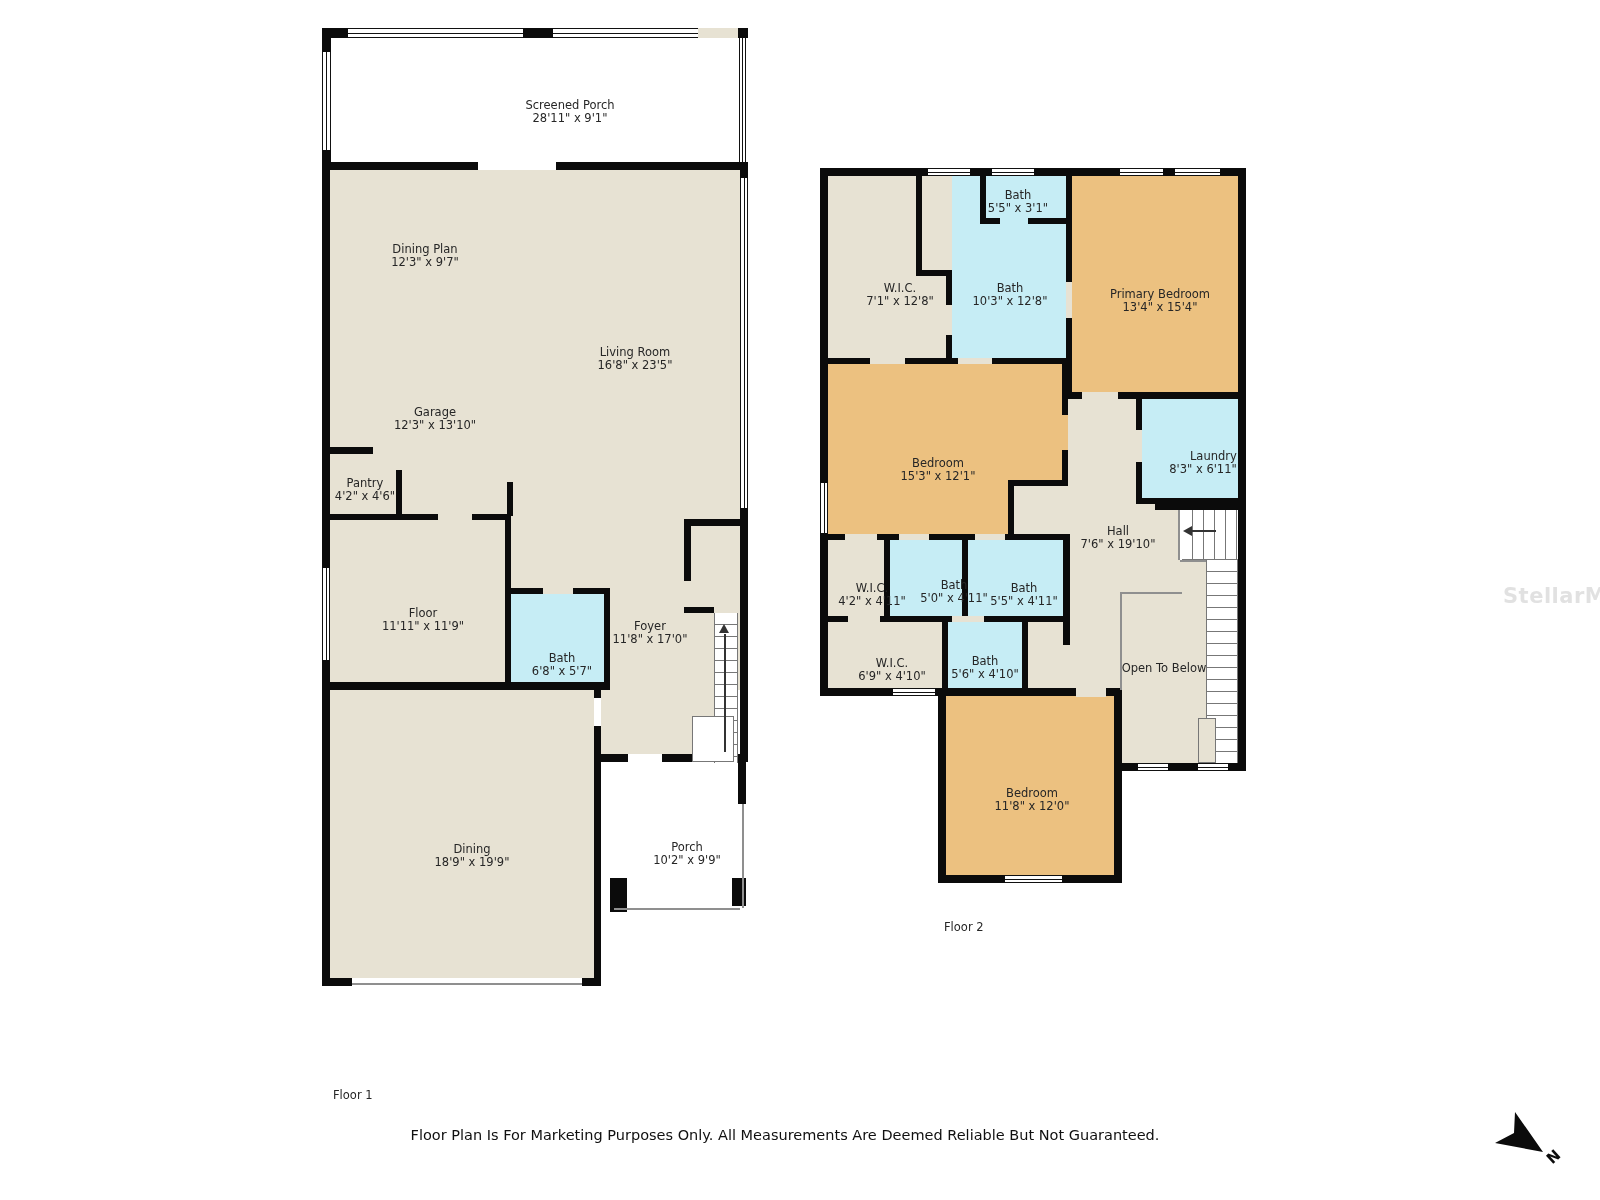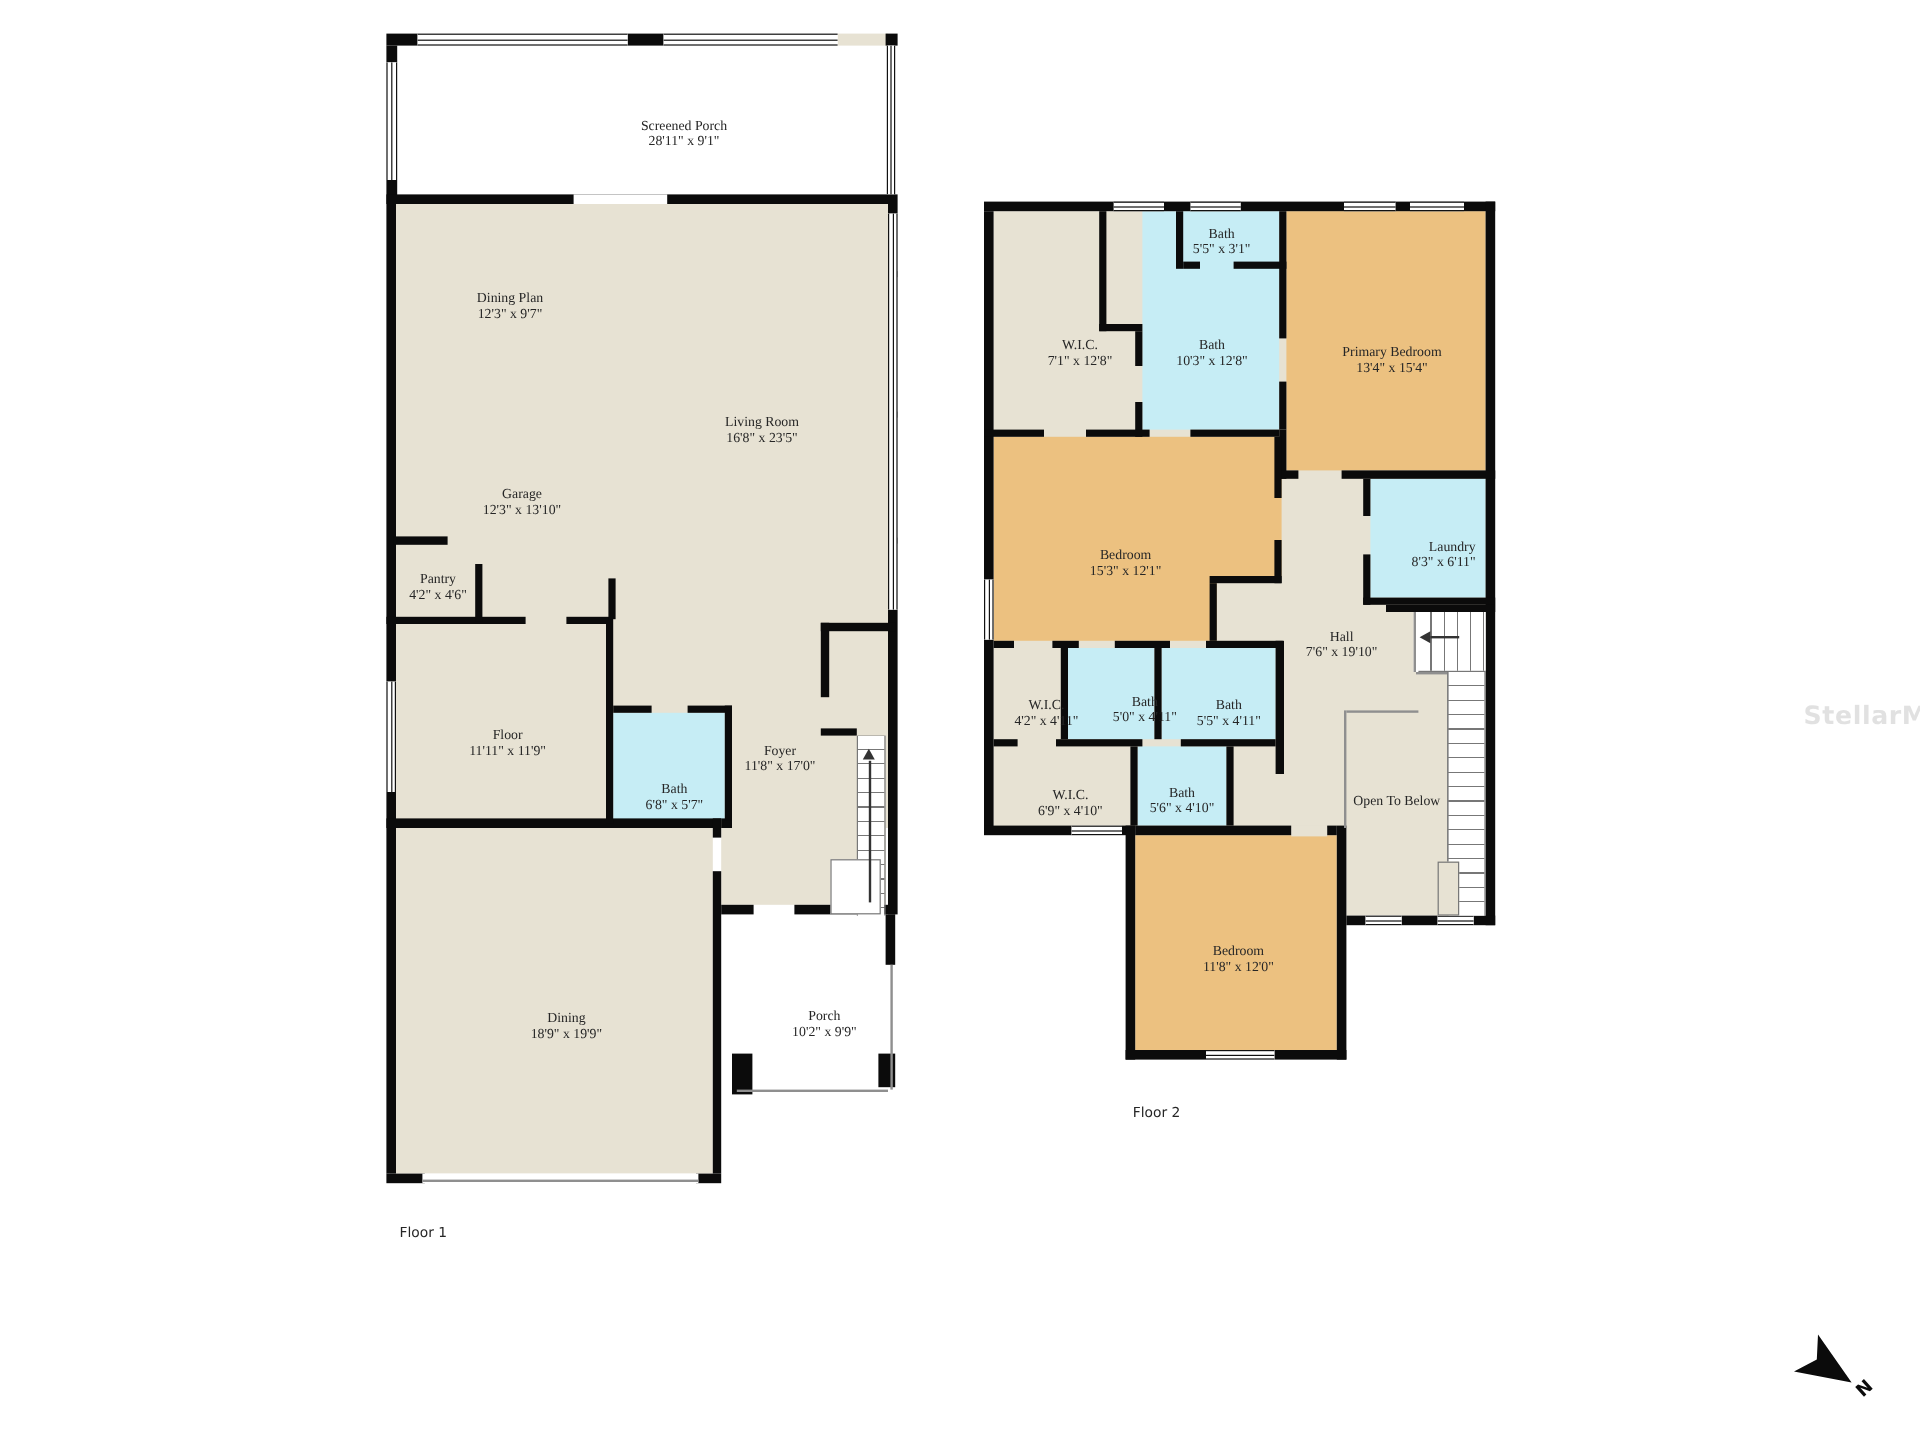--- a/index.html
+++ b/index.html
@@ -25,35 +25,36 @@
             border-bottom:1.2px solid #777;box-sizing:border-box;}
   .landing{position:absolute;background:#fff;border:1.2px solid #777;box-sizing:border-box;}
   .landing2{position:absolute;background:#e7e2d3;border:1.2px solid #777;box-sizing:border-box;}
   .arrow-shaft{position:absolute;background:#333;}
   .arrow-up{position:absolute;width:0;height:0;border-left:5px solid transparent;
             border-right:5px solid transparent;border-bottom:9px solid #333;}
   .arrow-left{position:absolute;width:0;height:0;border-top:5px solid transparent;
               border-bottom:5px solid transparent;border-right:9px solid #333;}
   .lbl{position:absolute;transform:translate(-50%,-50%);text-align:center;
        font-size:11.5px;line-height:13px;color:#262626;white-space:nowrap;}
-  .lbl span{display:block;font-family:Liberation Serif, serif;}
+  .lbl span{display:block;}
   .caption{position:absolute;font-size:11.5px;color:#262626;white-space:nowrap;}
   .disclaimer{position:absolute;left:400px;top:1127px;width:770px;text-align:center;
               font-size:14.5px;color:#101010;}
   .watermark{position:absolute;left:1503px;top:584px;font-size:21px;font-weight:bold;
              color:rgba(170,170,170,0.35);letter-spacing:.5px;white-space:nowrap;}
   .compass{position:absolute;left:1485px;top:1098px;}
 </style>
 </head>
 <body>
 
 <div class="scene" id="scene">
 
-  <div class="caption" style="left:333px;top:1020px;">Floor 1</div>
+  <div class="caption" style="left:333px;top:1088px;">Floor 1</div>
   <div class="caption" style="left:944px;top:920px;">Floor 2</div>
+  <div class="disclaimer">Floor Plan Is For Marketing Purposes Only. All Measurements Are Deemed Reliable But Not Guaranteed.</div>
   <div class="watermark">StellarMLS</div>
 
   <svg class="compass" width="90" height="80" viewBox="0 0 90 80">
     <polygon points="58,54 30,14 29,35 10,45" fill="#0b0b0b"></polygon>
     <text x="64" y="68" font-size="15" font-weight="bold" fill="#0b0b0b" transform="rotate(-42 64 63)">N</text>
   </svg>
 <div class="room beige" style="left: 326px; top: 166px; width: 416px; height: 524px;"></div>
     <div class="room beige" style="left: 601px; top: 690px; width: 137px; height: 64px;"></div>
     <div class="room beige" style="left: 330px; top: 690px; width: 264px; height: 288px;"></div>
     <div class="room blue" style="left: 511px; top: 594px; width: 93px; height: 90px;"></div>

